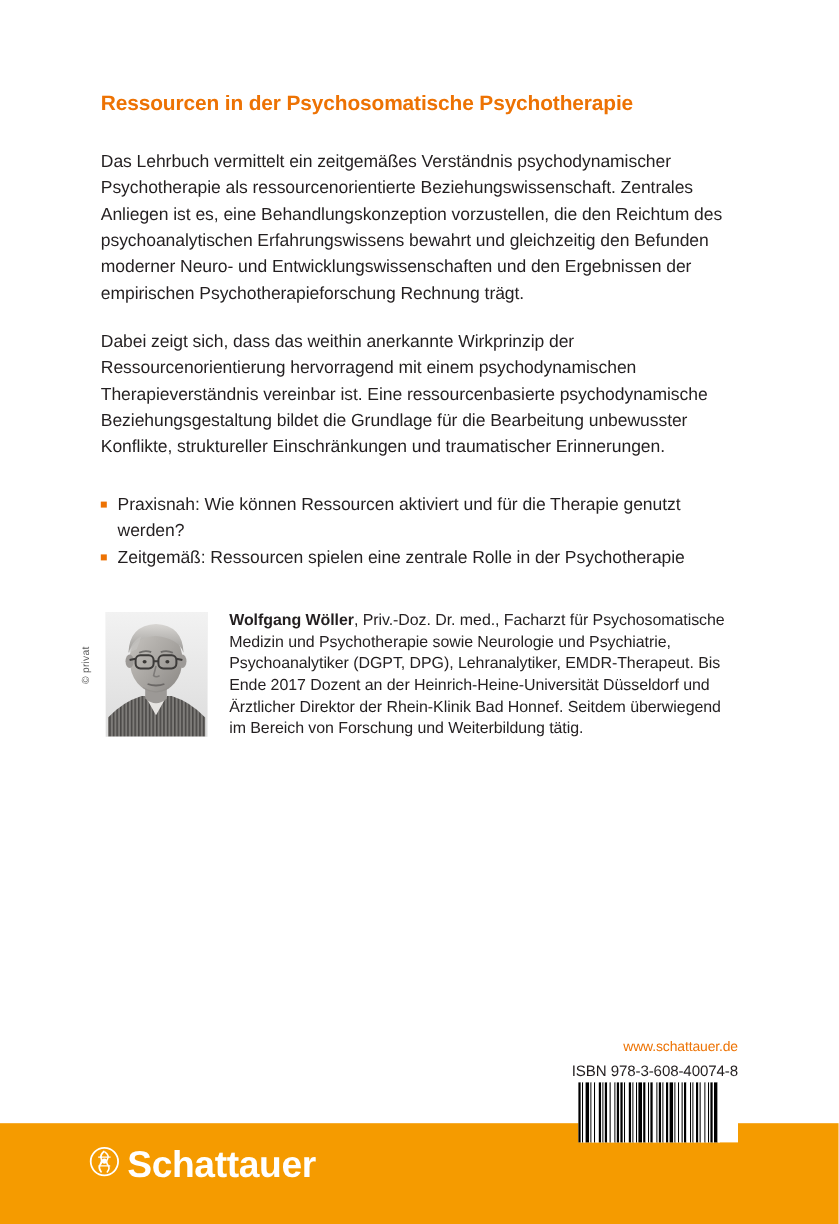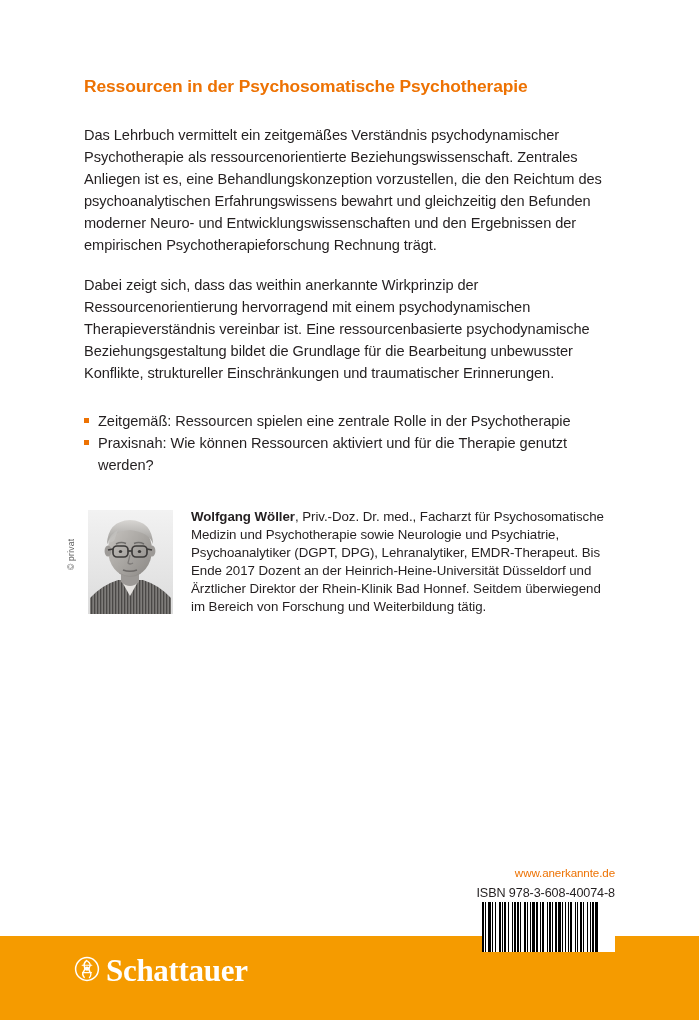--- a/index.html
+++ b/index.html
@@ -158,21 +158,21 @@
   }
   #brand-logo {
     position: absolute;
     left: 74px;
     top: 19px;
     display: flex;
     align-items: center;
   }
   #brand-emblem { flex: 0 0 auto; margin-right: 6px; }
   #brand-name {
-    font-family: Liberation Serif, serif;
+    font-family: Liberation Sans, sans-serif;
     font-size: 31px;
     font-weight: bold;
     color: #ffffff;
     letter-spacing: -0.3px;
     line-height: 1;
   }
 </style>
 </head>
 <body>
 
@@ -180,25 +180,25 @@
 
   <div id="book-title">Ressourcen in der Psychosomatische Psychotherapie</div>
 
   <div id="para-1" class="body-para">Das Lehrbuch vermittelt ein zeitgemäßes Verständnis psychodynamischer Psychotherapie als ressourcenorientierte Beziehungswissenschaft. Zentrales Anliegen ist es, eine Behandlungskonzeption vorzustellen, die den Reichtum des psychoanalytischen Erfahrungswissens bewahrt und gleichzeitig den Befunden moderner Neuro- und Entwicklungswissenschaften und den Ergebnissen der empirischen Psychotherapieforschung Rechnung trägt.</div>
 
   <div id="para-2" class="body-para">Dabei zeigt sich, dass das weithin anerkannte Wirkprinzip der Ressourcenorientierung hervorragend mit einem psychodynamischen Therapieverständnis vereinbar ist. Eine ressourcenbasierte psychodynamische Beziehungsgestaltung bildet die Grundlage für die Bearbeitung unbewusster Konflikte, struktureller Einschränkungen und traumatischer Erinnerungen.</div>
 
   <ul id="feature-list">
     <li>
       <span class="bullet-marker"></span>
-      <span>Zeitgemäß: Ressourcen spielen eine zentrale Rolle in der Psychotherapie</span>
+      <span>Praxisnah: Wie können Ressourcen aktiviert und für die Therapie genutzt werden?</span>
     </li>
     <li>
       <span class="bullet-marker"></span>
-      <span>Praxisnah: Wie können Ressourcen aktiviert und für die Therapie genutzt werden?</span>
+      <span>Zeitgemäß: Ressourcen spielen eine zentrale Rolle in der Psychotherapie</span>
     </li>
   </ul>
 
   <div id="author-block">
 
     <div id="photo-credit">© privat</div>
 
     <div id="author-photo">
       <svg width="85" height="104" viewBox="0 0 85 104" xmlns="http://www.w3.org/2000/svg">
         <defs>
@@ -256,21 +256,21 @@
 
         <path d="M31 63 Q42 70 53 63" stroke="#8f8c89" stroke-width="1" fill="none" opacity="0.6"></path>
       </svg>
     </div>
 
     <div id="author-bio">
       <span class="author-name">Wolfgang Wöller</span><span>, Priv.-Doz. Dr. med., Facharzt für Psychosomatische Medizin und Psychotherapie sowie Neurologie und Psychiatrie, Psychoanalytiker (DGPT, DPG), Lehranalytiker, EMDR-Therapeut. Bis Ende 2017 Dozent an der Heinrich-Heine-Universität Düsseldorf und Ärztlicher Direktor der Rhein-Klinik Bad Honnef. Seitdem überwiegend im Bereich von Forschung und Weiterbildung tätig.</span>
     </div>
   </div>
 
-  <div id="publisher-url">www.anerkannte.de</div>
+  <div id="publisher-url">www.schattauer.de</div>
 
   <div id="isbn-text">ISBN 978-3-608-40074-8</div>
 
   <div id="barcode">
       <span class="bar" style="width: 2px; background: rgb(0, 0, 0);"></span>
       <span class="bar" style="width: 1px; background: rgb(255, 255, 255);"></span>
       <span class="bar" style="width: 1px; background: rgb(0, 0, 0);"></span>
       <span class="bar" style="width: 2px; background: rgb(255, 255, 255);"></span>
       <span class="bar" style="width: 3px; background: rgb(0, 0, 0);"></span>
       <span class="bar" style="width: 1px; background: rgb(255, 255, 255);"></span>

